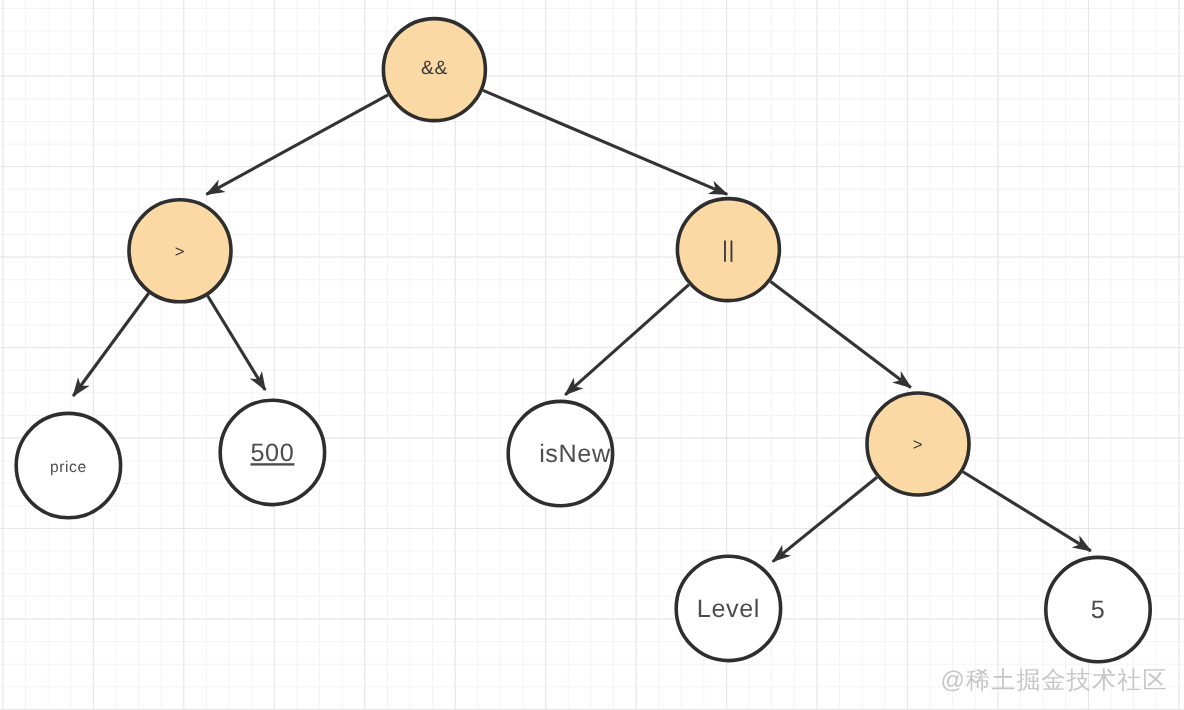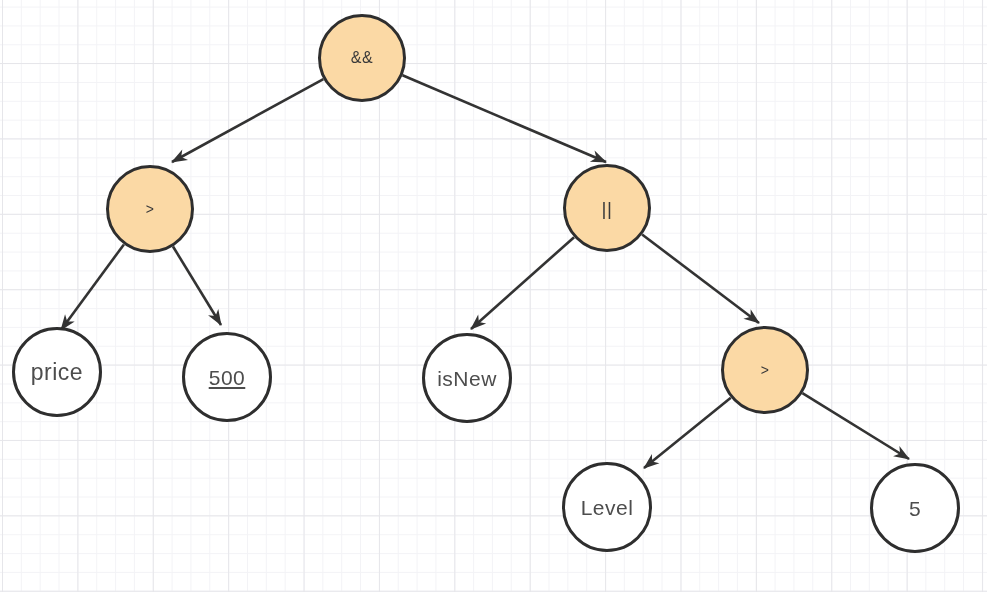--- a/index.html
+++ b/index.html
@@ -81,32 +81,33 @@
   <div id="node-layer">
       <div class="node" style="left: 318px; top: 14px; width: 88px; height: 88px; background: rgb(251, 217, 165); border-color: rgb(46, 46, 46); color: rgb(58, 58, 58); font-size: 16px;">
         <span>&amp;&amp;</span>
       </div>
       <div class="node" style="left: 106px; top: 165px; width: 88px; height: 88px; background: rgb(251, 217, 165); border-color: rgb(46, 46, 46); color: rgb(58, 58, 58); font-size: 14px;">
         <span>&gt;</span>
       </div>
       <div class="node" style="left: 563px; top: 164px; width: 88px; height: 88px; background: rgb(251, 217, 165); border-color: rgb(46, 46, 46); color: rgb(58, 58, 58); font-size: 19px;">
         <span>||</span>
       </div>
-      <div class="node" style="left: 12px; top: 327px; width: 90px; height: 90px; background: rgb(255, 255, 255); border-color: rgb(46, 46, 46); color: rgb(77, 77, 77); font-size: 23px;">
+      <div class="node" style="left: 12px; top: 343px; width: 90px; height: 90px; background: rgb(255, 255, 255); border-color: rgb(46, 46, 46); color: rgb(77, 77, 77); font-size: 13px;">
         <span>price</span>
       </div>
       <div class="node" style="left: 182px; top: 332px; width: 90px; height: 90px; background: rgb(255, 255, 255); border-color: rgb(46, 46, 46); color: rgb(77, 77, 77); font-size: 21px; text-decoration: underline;">
         <span>500</span>
       </div>
-      <div class="node" style="left: 422px; top: 333px; width: 90px; height: 90px; background: rgb(255, 255, 255); border-color: rgb(46, 46, 46); color: rgb(77, 77, 77); font-size: 21px;">
+      <div class="node" style="left: 422px; top: 333px; width: 90px; height: 90px; background: rgb(255, 255, 255); border-color: rgb(46, 46, 46); color: rgb(77, 77, 77); font-size: 21px; justify-content: flex-end;">
         <span>isNew</span>
       </div>
       <div class="node" style="left: 721px; top: 326px; width: 88px; height: 88px; background: rgb(251, 217, 165); border-color: rgb(46, 46, 46); color: rgb(58, 58, 58); font-size: 14px;">
         <span>&gt;</span>
       </div>
       <div class="node" style="left: 562px; top: 462px; width: 90px; height: 90px; background: rgb(255, 255, 255); border-color: rgb(46, 46, 46); color: rgb(77, 77, 77); font-size: 21px;">
         <span>Level</span>
       </div>
       <div class="node" style="left: 870px; top: 463px; width: 90px; height: 90px; background: rgb(255, 255, 255); border-color: rgb(46, 46, 46); color: rgb(77, 77, 77); font-size: 21px;">
         <span>5</span>
       </div>
     </div>
+  <div class="watermark" id="watermark" style="color: rgb(198, 198, 198);">@稀土掘金技术社区</div>
 </div>
 
 </body></html>

